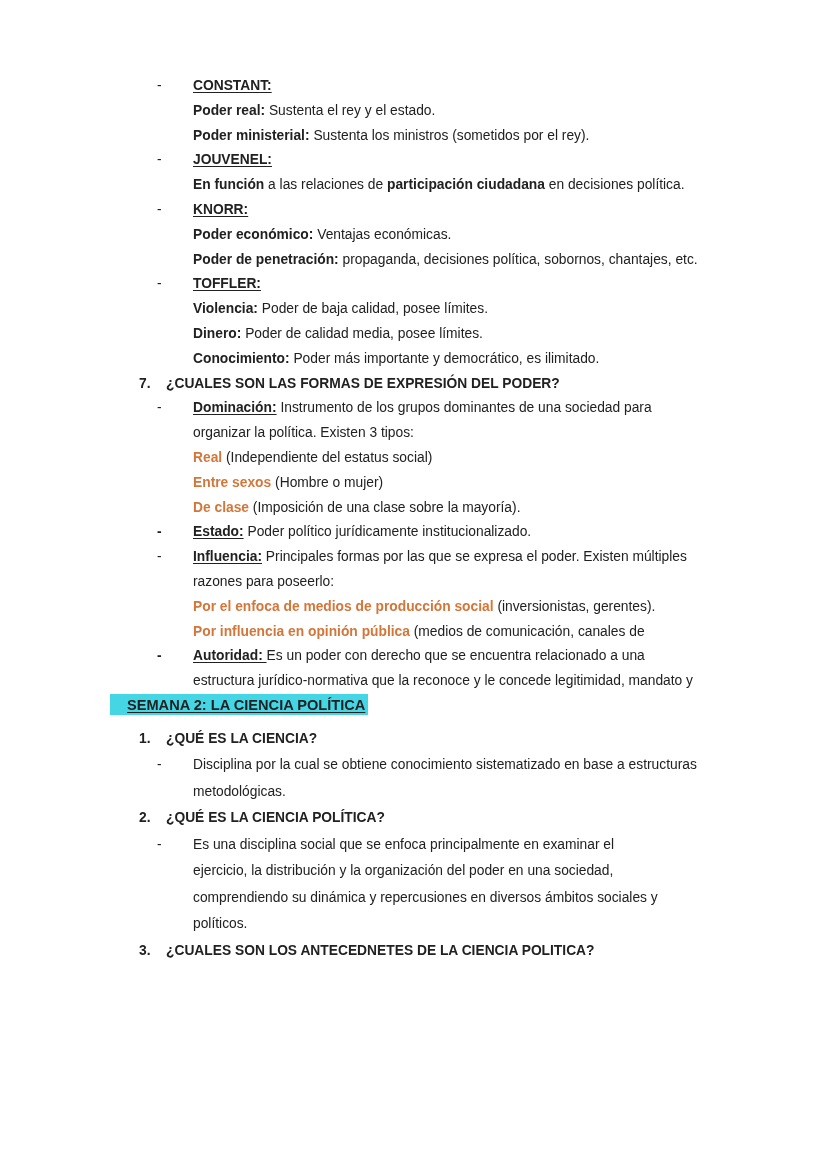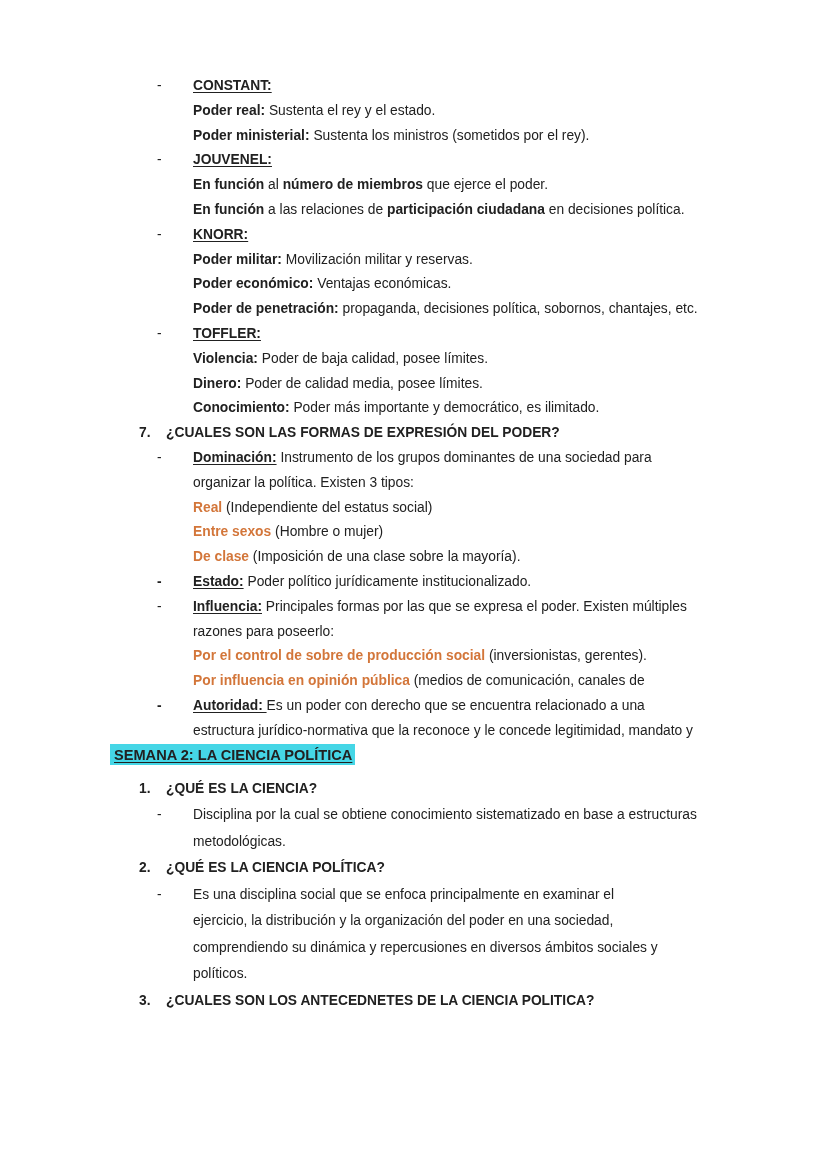--- a/index.html
+++ b/index.html
@@ -51,54 +51,52 @@
   .seg{color:inherit;}
   .s-p{}
   .s-b{font-weight:700;text-align:center;}
   .s-hu{font-weight:700;text-decoration:underline;text-underline-offset:2px;}
   .s-o{color:var(--orange);font-weight:bold;}
   .s-hl{
     font-weight:700;
     text-decoration:underline;
     text-underline-offset:2px;
     background:var(--hl);
-    padding:3px 3px 2px 4px;
+    padding:3px 3px 2px 17px;
     font-size:14.6px;
     text-align:center;
   }
 </style>
 </head>
 <body>
 
 <div class="page">
   <div class="doc" id="doc">
       <div class="line dash"><span class="marker">-</span><span class="seg s-hu">CONSTANT:</span></div>
       <div class="line body"><span class="seg s-b">Poder real:</span><span class="seg s-p"> Sustenta el rey y el estado.</span></div>
       <div class="line body"><span class="seg s-b">Poder ministerial:</span><span class="seg s-p"> Sustenta los ministros (sometidos por el rey).</span></div>
       <div class="line dash"><span class="marker">-</span><span class="seg s-hu">JOUVENEL:</span></div>
-      <div class="line body"><span class="seg s-b">En función</span><span class="seg s-p"> al </span><span class="seg s-b">número de miembros</span><span class="seg s-p"> que ejerce el poder.</span></div>
       <div class="line body"><span class="seg s-b">En función</span><span class="seg s-p"> a las relaciones de </span><span class="seg s-b">participación ciudadana</span><span class="seg s-p"> en decisiones política.</span></div>
       <div class="line dash"><span class="marker">-</span><span class="seg s-hu">KNORR:</span></div>
-      <div class="line body"><span class="seg s-b">Poder militar:</span><span class="seg s-p"> Movilización militar y reservas.</span></div>
       <div class="line body"><span class="seg s-b">Poder económico:</span><span class="seg s-p"> Ventajas económicas.</span></div>
       <div class="line body"><span class="seg s-b">Poder de penetración:</span><span class="seg s-p"> propaganda, decisiones política, sobornos, chantajes, etc.</span></div>
       <div class="line dash"><span class="marker">-</span><span class="seg s-hu">TOFFLER:</span></div>
       <div class="line body"><span class="seg s-b">Violencia:</span><span class="seg s-p"> Poder de baja calidad, posee límites.</span></div>
       <div class="line body"><span class="seg s-b">Dinero:</span><span class="seg s-p"> Poder de calidad media, posee límites.</span></div>
       <div class="line body"><span class="seg s-b">Conocimiento:</span><span class="seg s-p"> Poder más importante y democrático, es ilimitado.</span></div>
       <div class="line num"><span class="marker">7.</span><span class="seg s-b">¿CUALES SON LAS FORMAS DE EXPRESIÓN DEL PODER?</span></div>
       <div class="line dash"><span class="marker">-</span><span class="seg s-hu">Dominación:</span><span class="seg s-p"> Instrumento de los grupos dominantes de una sociedad para</span></div>
       <div class="line body"><span class="seg s-p">organizar la política. Existen 3 tipos:</span></div>
       <div class="line body"><span class="seg s-o">Real</span><span class="seg s-p"> (Independiente del estatus social)</span></div>
       <div class="line body"><span class="seg s-o">Entre sexos</span><span class="seg s-p"> (Hombre o mujer)</span></div>
       <div class="line body"><span class="seg s-o">De clase</span><span class="seg s-p"> (Imposición de una clase sobre la mayoría).</span></div>
       <div class="line dashb"><span class="marker">-</span><span class="seg s-hu">Estado:</span><span class="seg s-p"> Poder político jurídicamente institucionalizado.</span></div>
       <div class="line dash"><span class="marker">-</span><span class="seg s-hu">Influencia:</span><span class="seg s-p"> Principales formas por las que se expresa el poder. Existen múltiples</span></div>
       <div class="line body"><span class="seg s-p">razones para poseerlo:</span></div>
-      <div class="line body"><span class="seg s-o">Por el control de sobre de producción social</span><span class="seg s-p"> (inversionistas, gerentes).</span></div>
+      <div class="line body"><span class="seg s-o">Por el enfoca de medios de producción social</span><span class="seg s-p"> (inversionistas, gerentes).</span></div>
       <div class="line body"><span class="seg s-o">Por influencia en opinión pública</span><span class="seg s-p"> (medios de comunicación, canales de</span></div>
       <div class="line dashb"><span class="marker">-</span><span class="seg s-hu">Autoridad: </span><span class="seg s-p">Es un poder con derecho que se encuentra relacionado a una</span></div>
       <div class="line body"><span class="seg s-p">estructura jurídico-normativa que la reconoce y le concede legitimidad, mandato y</span></div>
       <div class="line heading"><span class="seg s-hl">SEMANA 2: LA CIENCIA POLÍTICA</span></div>
       <div class="line num sec-b"><span class="marker">1.</span><span class="seg s-b">¿QUÉ ES LA CIENCIA?</span></div>
       <div class="line dash sec-b"><span class="marker">-</span><span class="seg s-p">Disciplina por la cual se obtiene conocimiento sistematizado en base a estructuras</span></div>
       <div class="line body sec-b"><span class="seg s-p">metodológicas.</span></div>
       <div class="line num sec-b"><span class="marker">2.</span><span class="seg s-b">¿QUÉ ES LA CIENCIA POLÍTICA?</span></div>
       <div class="line dash sec-b"><span class="marker">-</span><span class="seg s-p">Es una disciplina social que se enfoca principalmente en examinar el</span></div>
       <div class="line body sec-b"><span class="seg s-p">ejercicio, la distribución y la organización del poder en una sociedad,</span></div>

